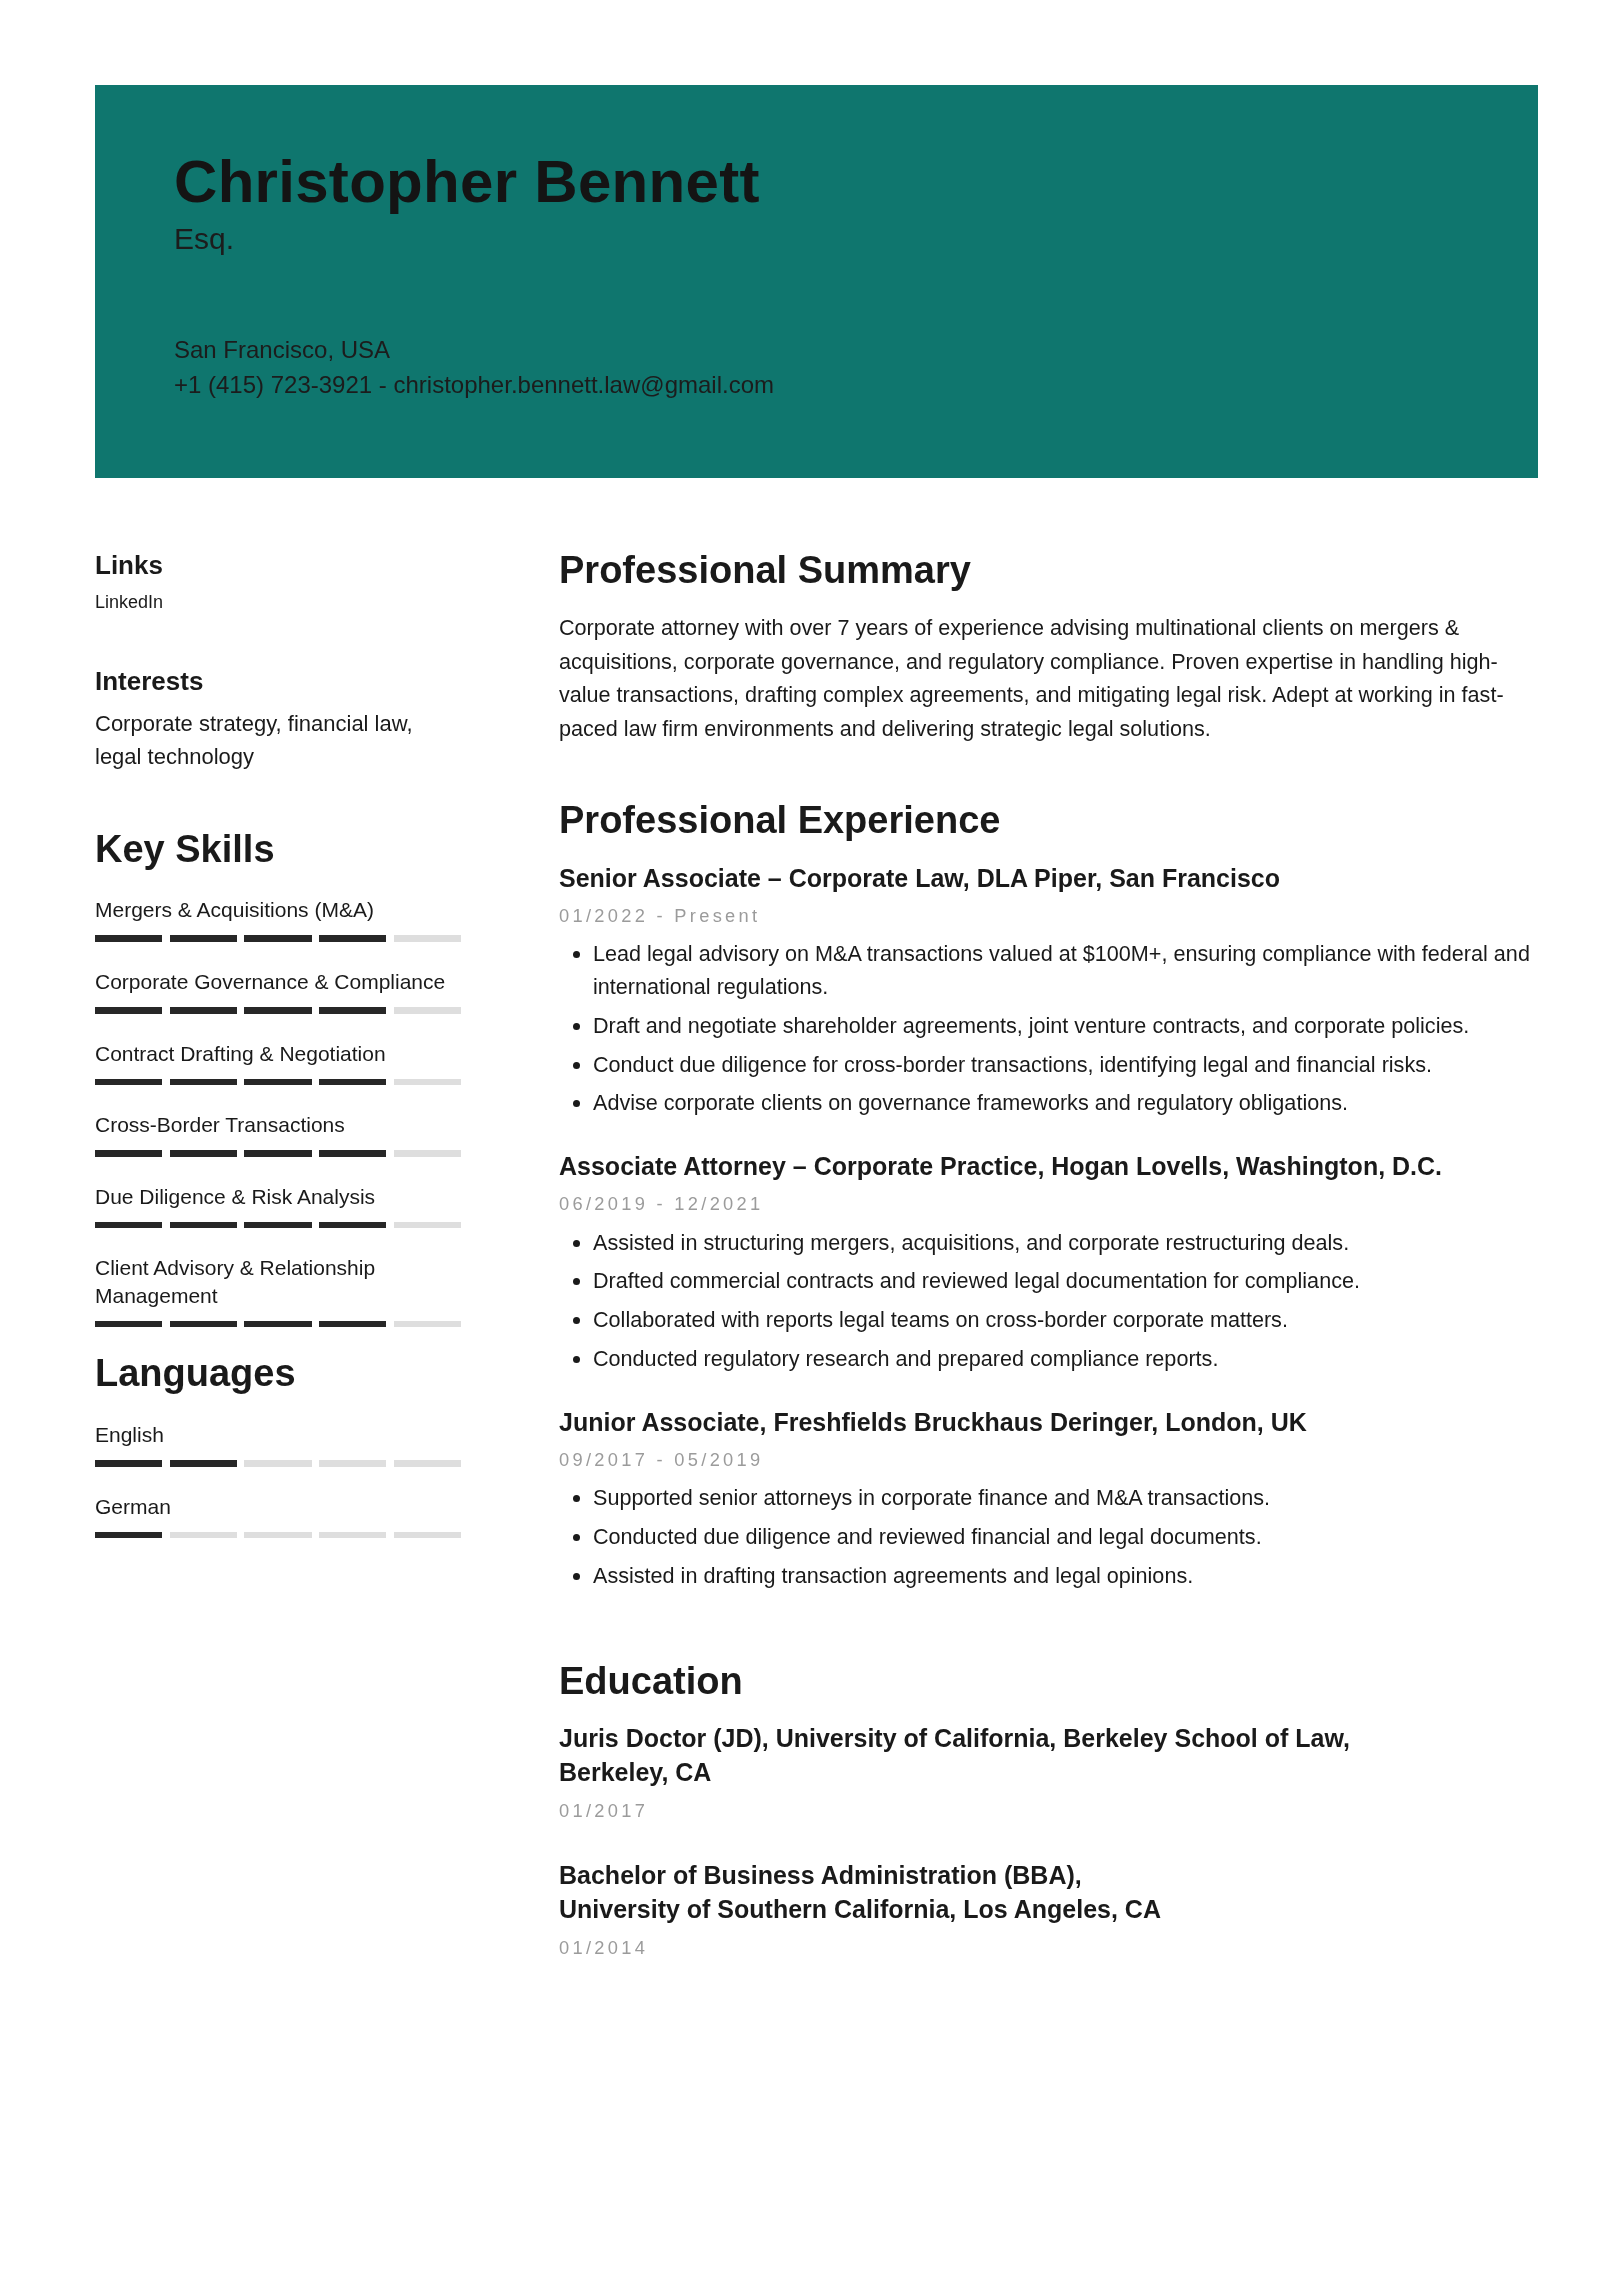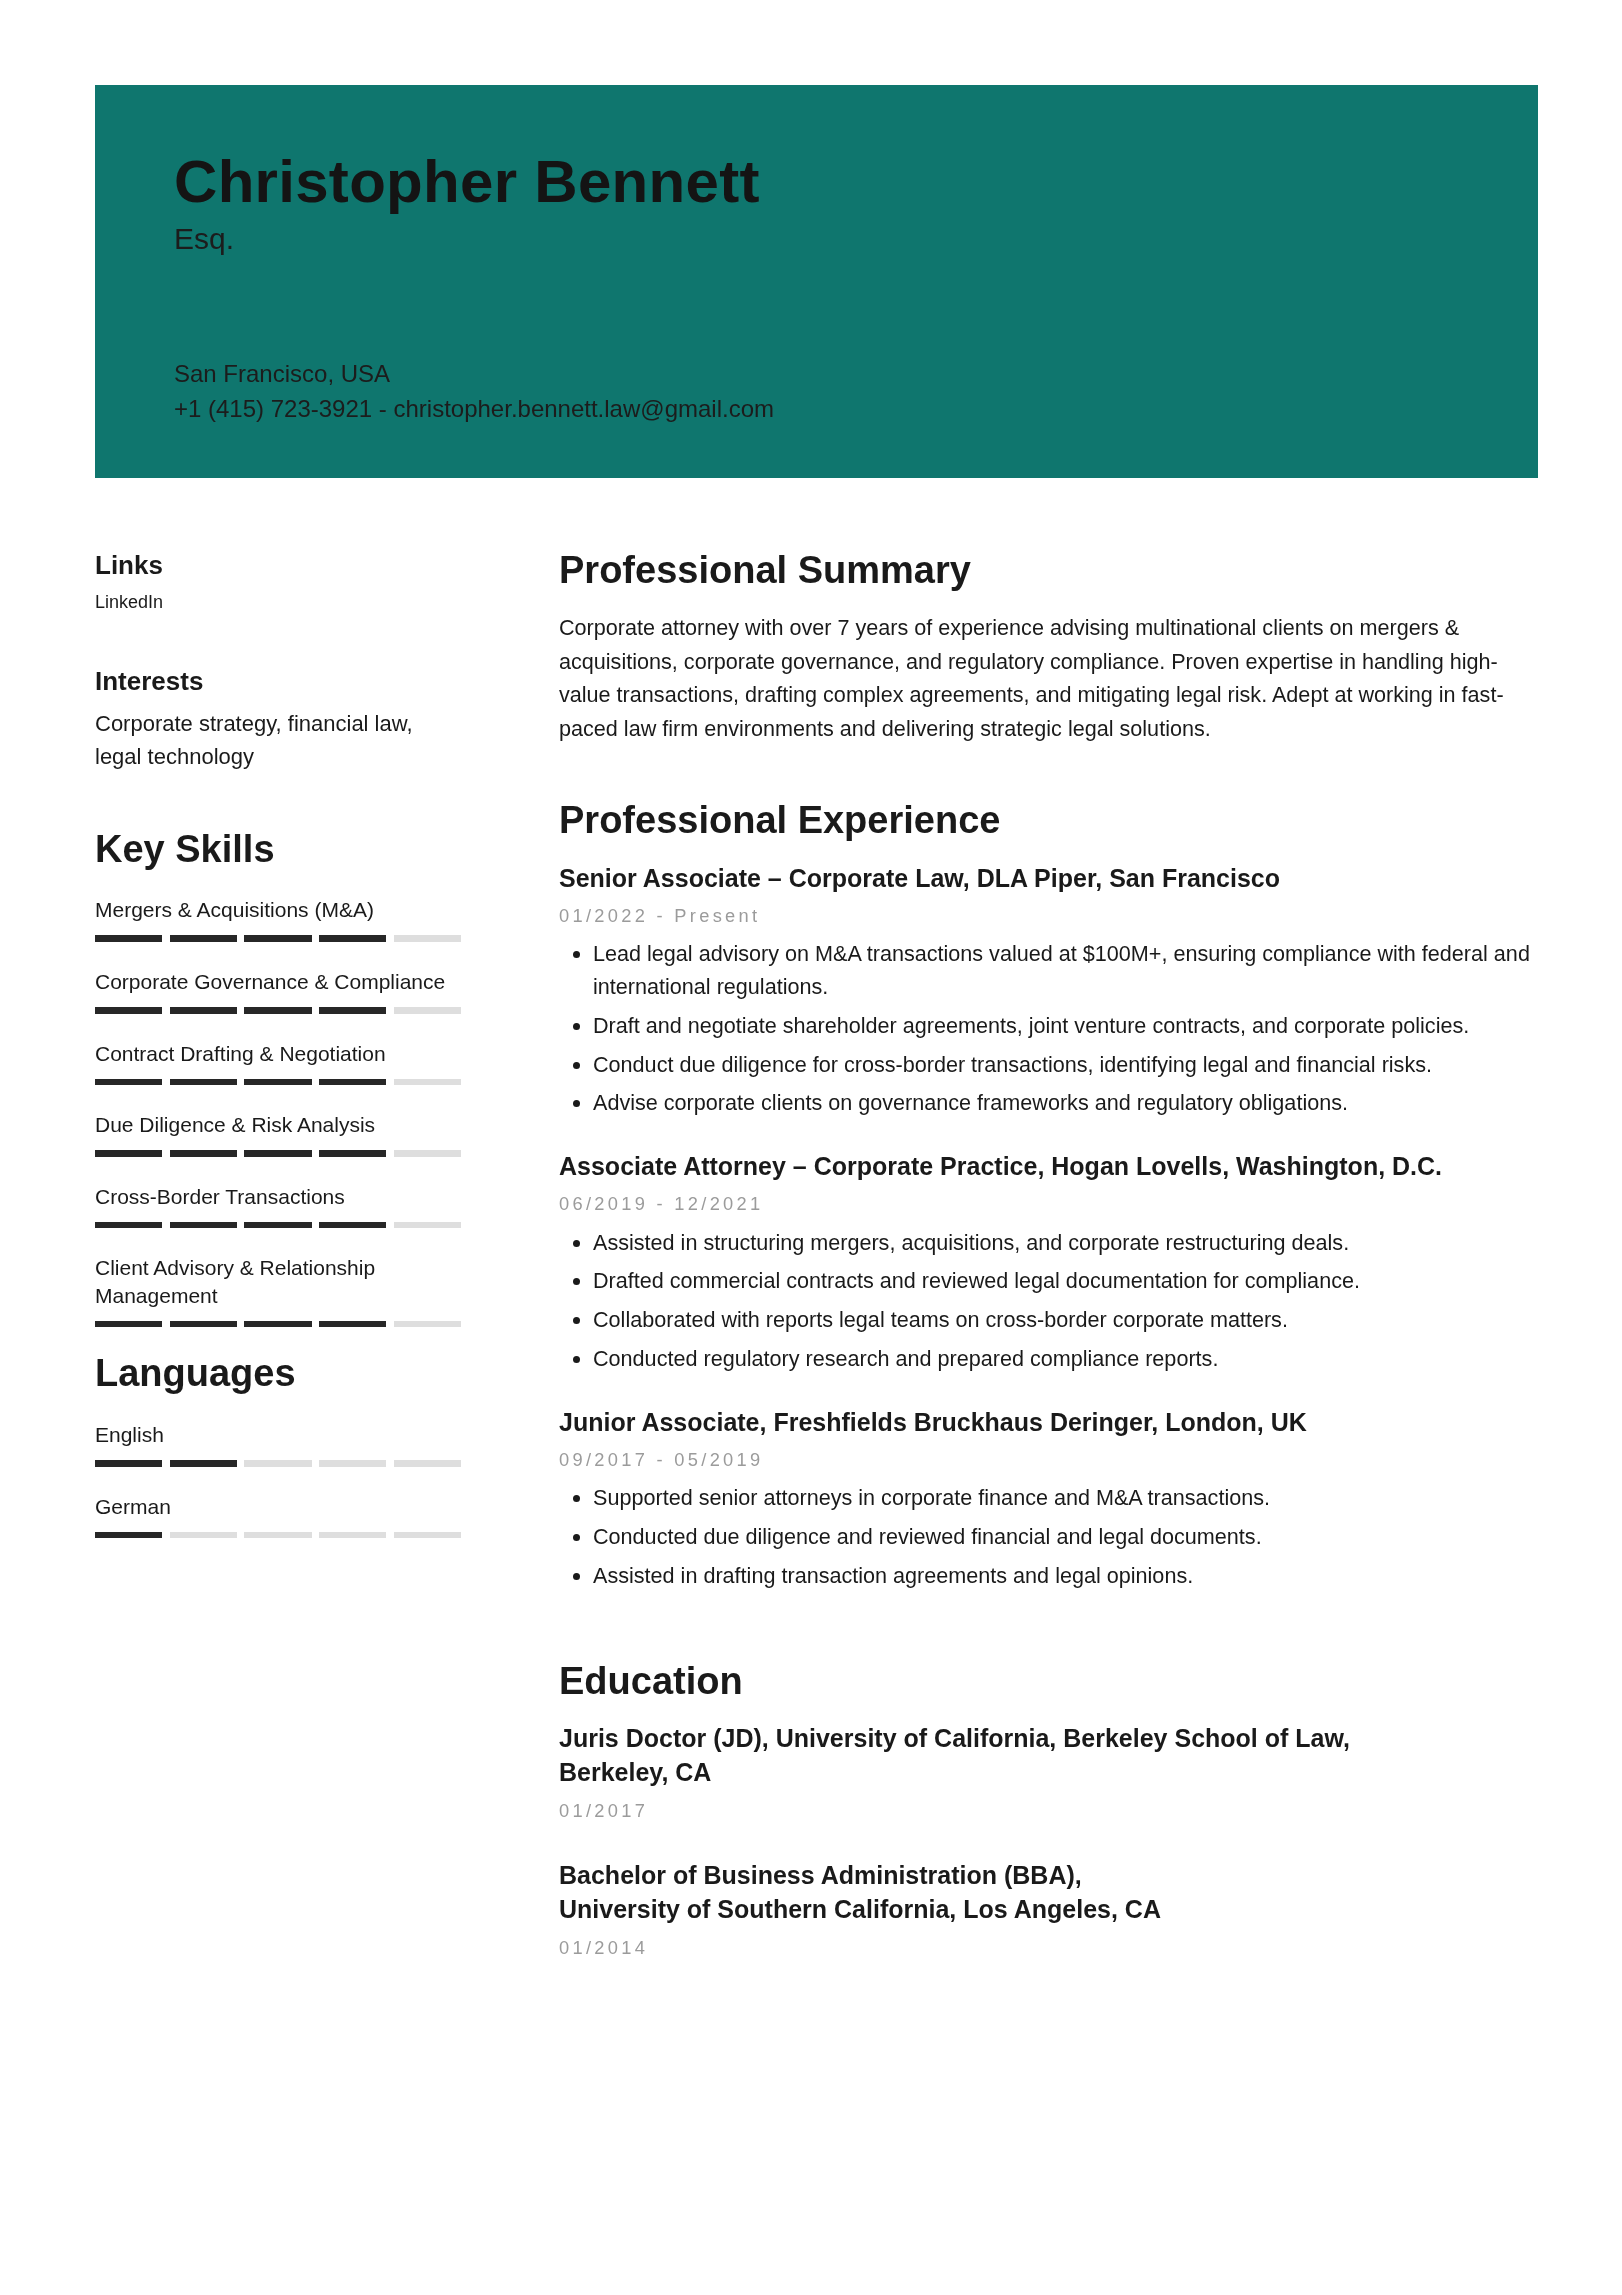--- a/index.html
+++ b/index.html
@@ -25,21 +25,21 @@
     margin: 0 0 9.2px 0;
     font-size: 60px;
     font-weight: 800;
     letter-spacing: 0.3px;
     color: #141414;
     line-height: 1.05;
   }
   .hero .suffix {
     font-size: 30px;
     color: #1c1c1c;
-    margin-bottom: 101px;
+    margin-bottom: 77px;
   }
   .hero .contact div {
     font-size: 24px;
     line-height: 1.45;
     color: #1c1c1c;
   }
 
   
   .content {
     display: flex;
@@ -173,31 +173,31 @@
             <div class="skill-label">Contract Drafting &amp; Negotiation</div>
             <div class="bar">
               <span class="seg filled"></span>
               <span class="seg filled"></span>
               <span class="seg filled"></span>
               <span class="seg filled"></span>
               <span class="seg"></span>
             </div>
           </div>
           <div class="skill">
+            <div class="skill-label">Cross-Border Transactions</div>
+            <div class="bar">
+              <span class="seg filled"></span>
+              <span class="seg filled"></span>
+              <span class="seg filled"></span>
+              <span class="seg filled"></span>
+              <span class="seg"></span>
+            </div>
+          </div>
+          <div class="skill">
             <div class="skill-label">Due Diligence &amp; Risk Analysis</div>
-            <div class="bar">
-              <span class="seg filled"></span>
-              <span class="seg filled"></span>
-              <span class="seg filled"></span>
-              <span class="seg filled"></span>
-              <span class="seg"></span>
-            </div>
-          </div>
-          <div class="skill">
-            <div class="skill-label">Cross-Border Transactions</div>
             <div class="bar">
               <span class="seg filled"></span>
               <span class="seg filled"></span>
               <span class="seg filled"></span>
               <span class="seg filled"></span>
               <span class="seg"></span>
             </div>
           </div>
           <div class="skill">
             <div class="skill-label">Client Advisory &amp; Relationship Management</div>

